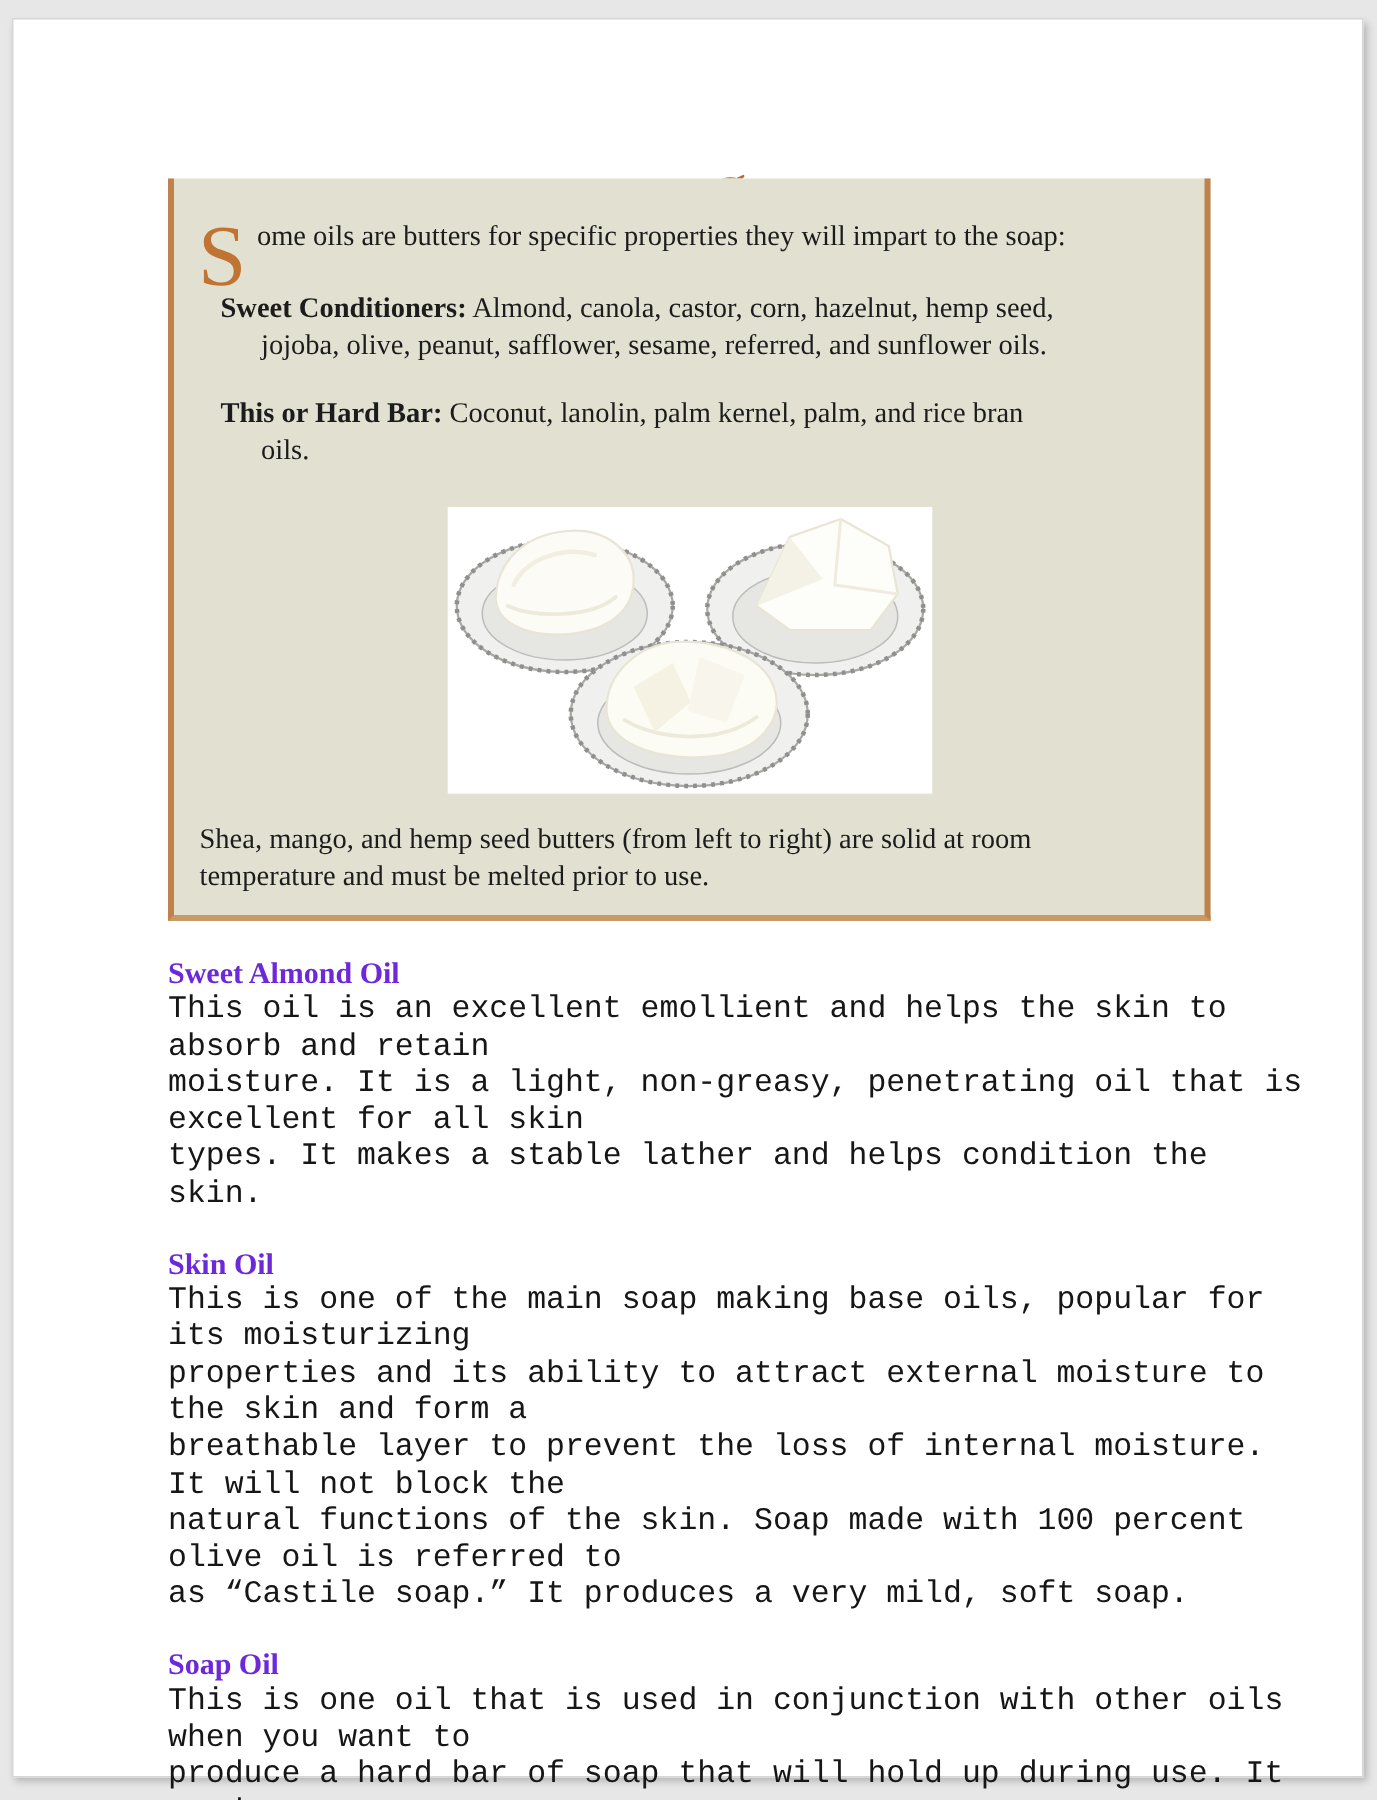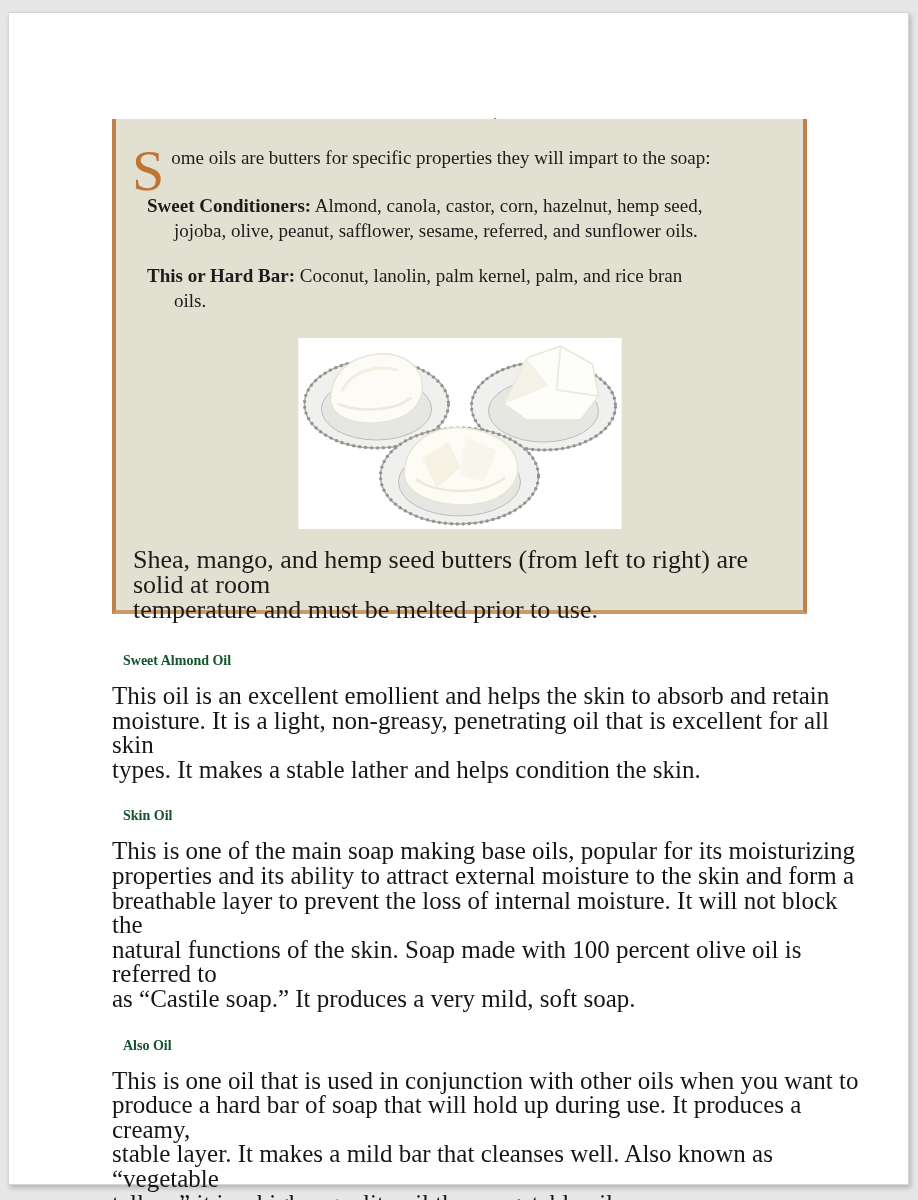--- a/index.html
+++ b/index.html
@@ -61,36 +61,37 @@
   .butter-photo{
     position:absolute;left:50%;top:219px;
     transform:translateX(-50%);
     width:323px;height:191px;
     background:#ffffff;
   }
   .box-caption{
     position:absolute;left:17px;top:428px;
     width:650px;margin:0;
     white-space:pre-line;
-    font-size:26px;line-height:25px;
+    font-size:19px;line-height:25px;
   }
   
   .body-copy{
     position:absolute;left:103px;top:624px;
     width:760px;
     color:#161616;
   }
   .section{margin:0 0 21px 0;}
   .section h3{
-    margin:11px;font-size:14px;line-height:25px;
-    font-weight:bold;color:#14532d;
+    margin:0;font-size:20px;line-height:25px;
+    font-weight:bold;color:#6d28d9;
   }
   .section p{
-    margin:0;font-size:25px;line-height:24.6px;
+    margin:0;font-size:21px;line-height:24.6px;
     white-space:pre-line;
+    font-family:Liberation Mono, monospace;
   }
 </style>
 </head>
 <body>
 
 <div class="canvas">
   <div class="sheet">
 
     <div class="partial-heading">
       <span>g</span>
@@ -151,21 +152,21 @@
       </div>
       <div class="section">
         <h3>Skin Oil</h3>
         <p>This is one of the main soap making base oils, popular for its moisturizing
 properties and its ability to attract external moisture to the skin and form a
 breathable layer to prevent the loss of internal moisture. It will not block the
 natural functions of the skin. Soap made with 100 percent olive oil is referred to
 as “Castile soap.” It produces a very mild, soft soap.</p>
       </div>
       <div class="section">
-        <h3>Also Oil</h3>
+        <h3>Soap Oil</h3>
         <p>This is one oil that is used in conjunction with other oils when you want to
 produce a hard bar of soap that will hold up during use. It produces a creamy,
 stable layer. It makes a mild bar that cleanses well. Also known as “vegetable
 tallow,” it is a higher quality oil than vegetable oils.</p>
       </div>
     </div>
 
   </div>
 </div>
 

